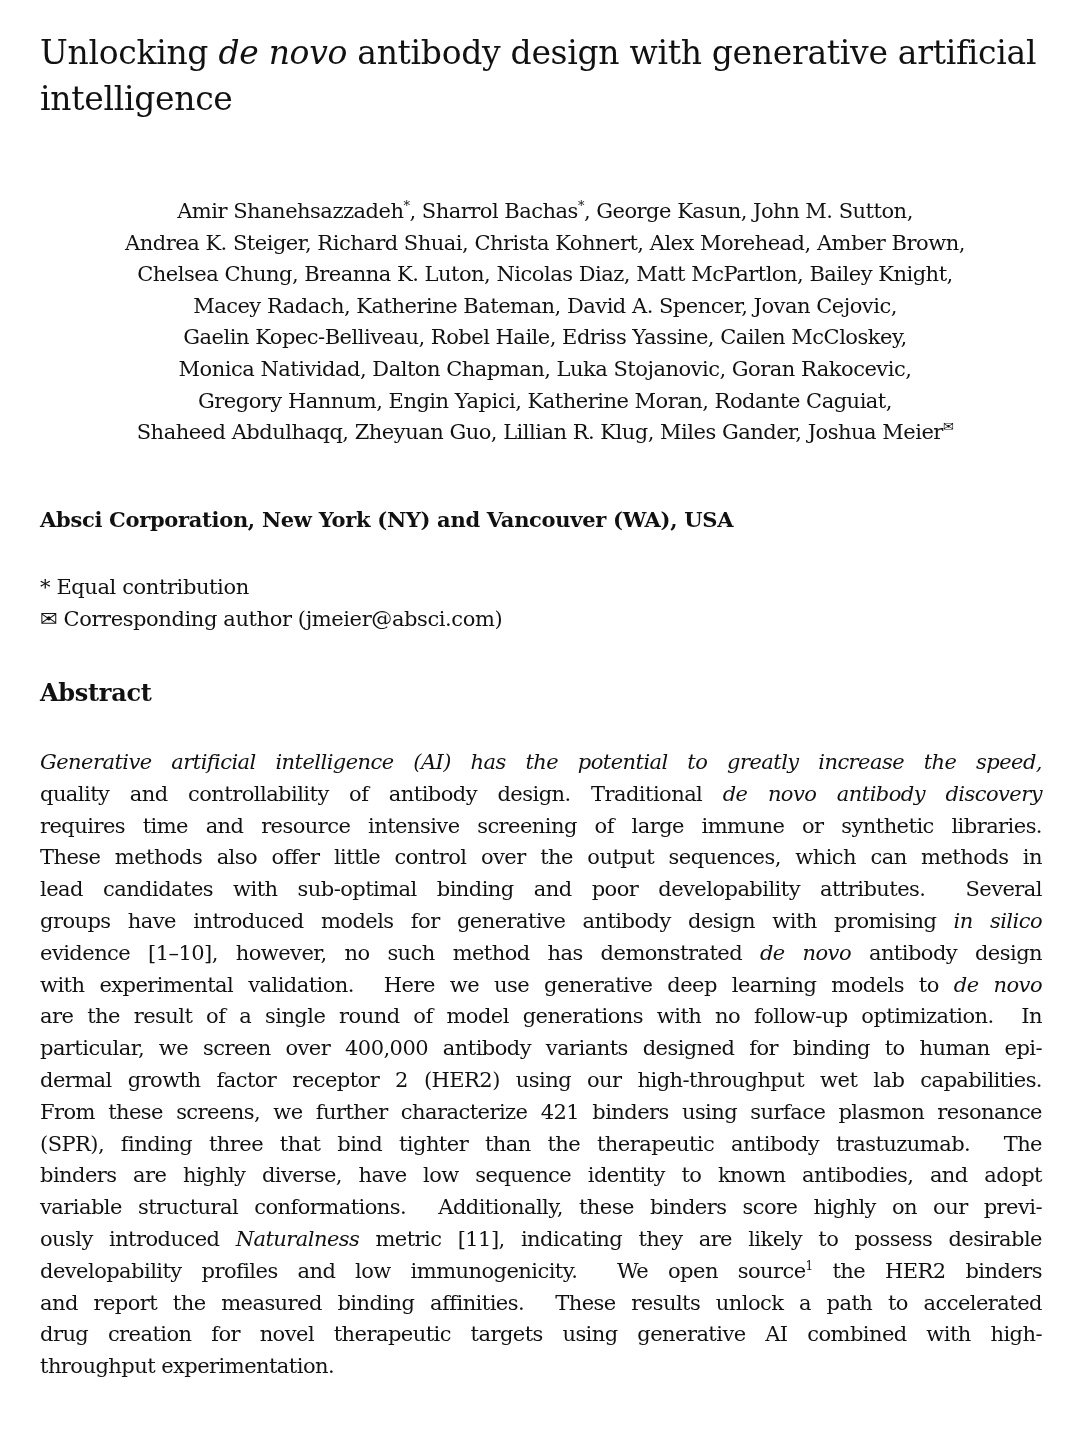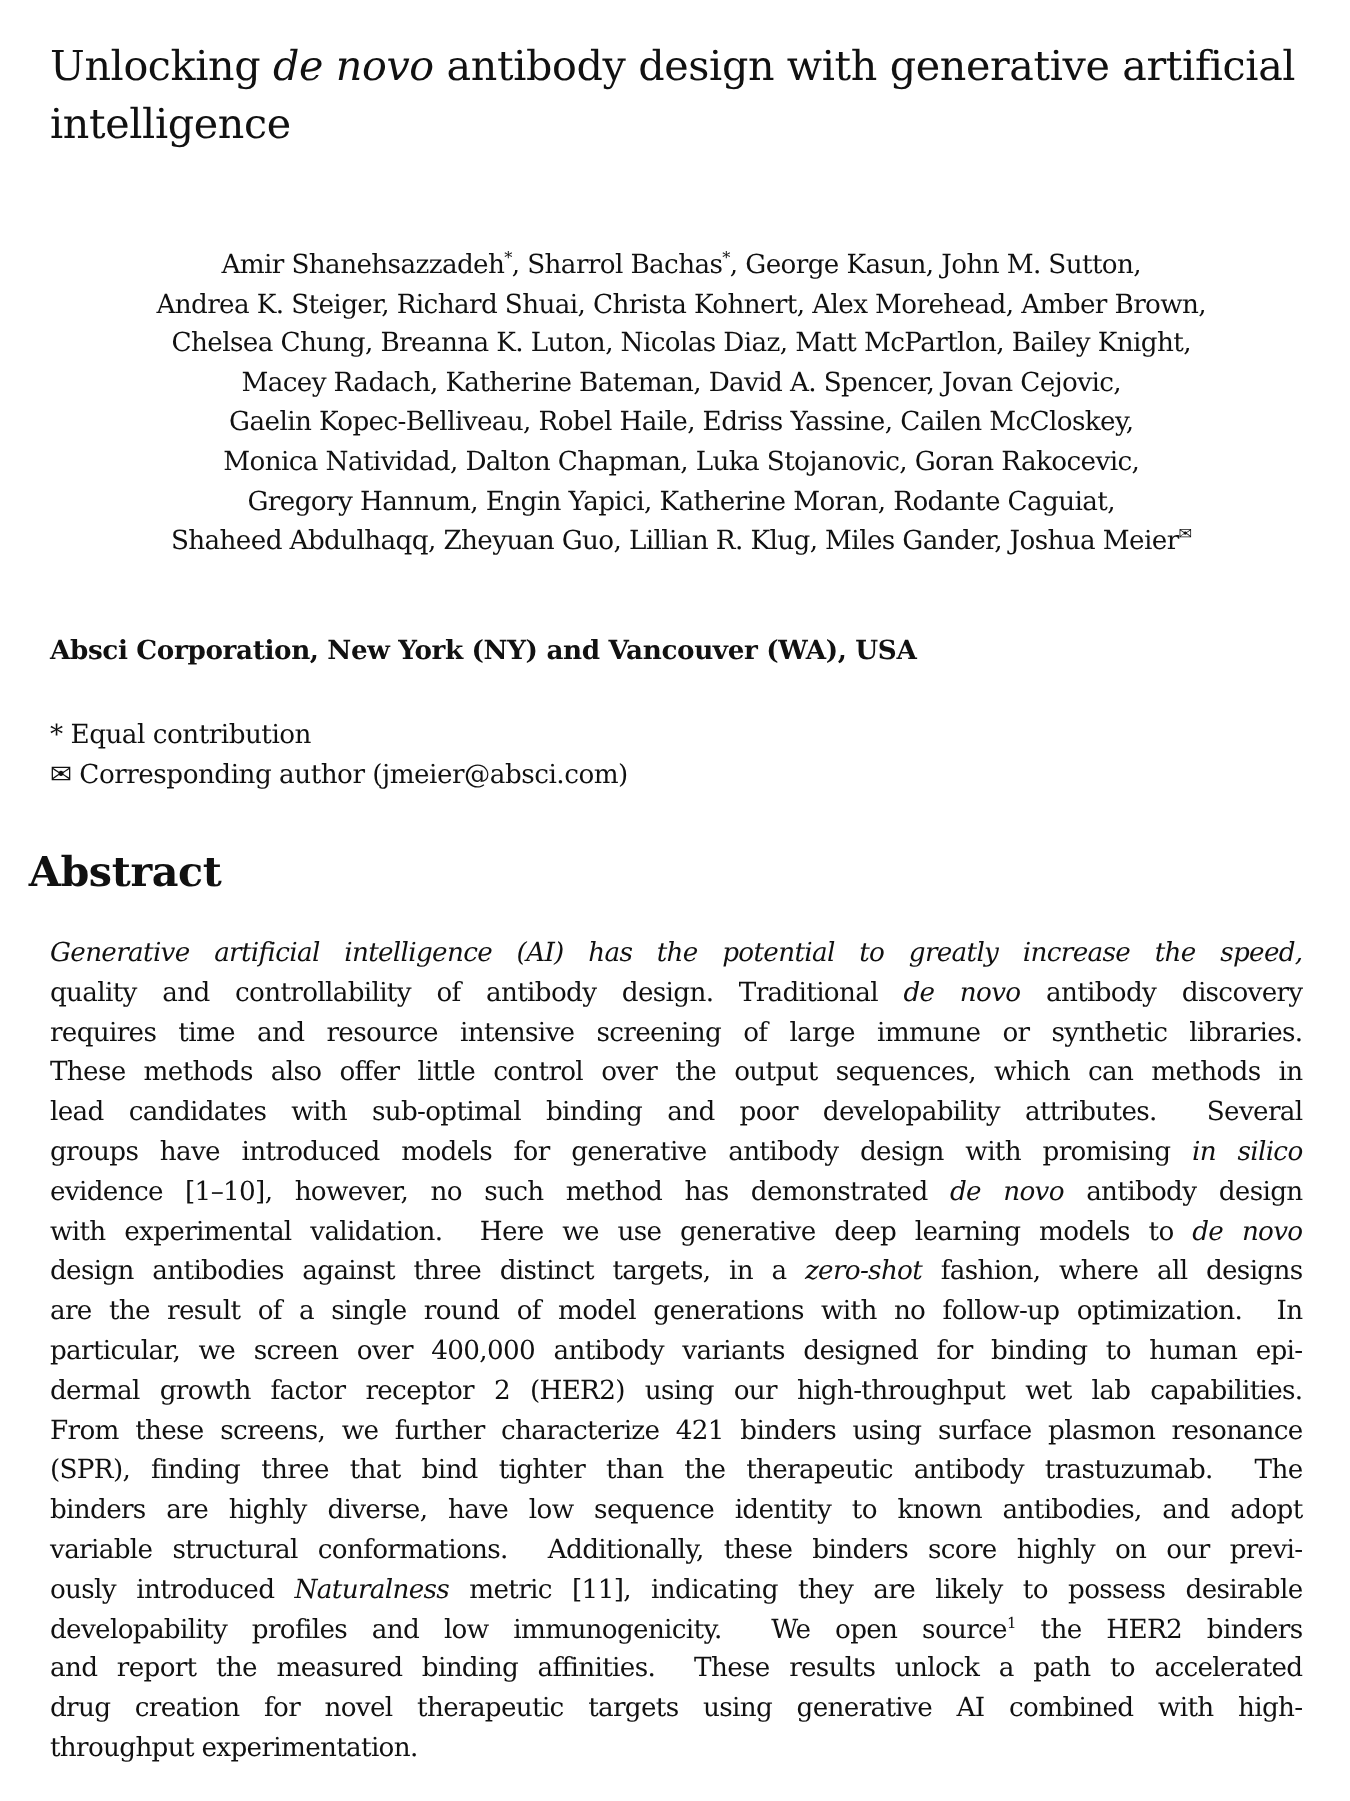--- a/index.html
+++ b/index.html
@@ -25,22 +25,22 @@
   .affil {
     position: absolute; left: 40px; top: 507px;
     font-size: 21px; font-weight: bold; letter-spacing: -0.3px;
   }
   .notes {
     position: absolute; left: 40px; top: 571px;
     font-size: 21px; line-height: 32px; letter-spacing: -0.4px;
   }
   .notes div { white-space: nowrap; }
   .abs-h {
-    position: absolute; left: 23px; top: 678px;
-    font-size: 33px; font-weight: bold; letter-spacing: -0.3px;
+    position: absolute; left: 40px; top: 678px;
+    font-size: 24px; font-weight: bold; letter-spacing: -0.3px;
   }
   .abstract {
     position: absolute; left: 40px; top: 747px; width: 1002px;
     font-size: 21px; line-height: 31.8px; letter-spacing: -0.55px;
   }
   .abstract .l { display: block; text-align: justify; text-align-last: justify; white-space: nowrap; }
   .abstract .l.last { text-align-last: left; }
   .abstract i { font-style: italic; }
   .abstract sup { font-size: 12px; line-height: 0; }
 </style>
@@ -71,28 +71,27 @@
 
 <div class="notes">
   <div><span>*</span><span> Equal contribution</span></div>
   <div><span>✉</span><span> Corresponding author (jmeier@absci.com)</span></div>
 </div>
 
 <div class="abs-h">Abstract</div>
 
 <div class="abstract" id="abstract">
     <span class="l"><span style="white-space: pre; font-style: italic;">Generative artificial intelligence (AI) has the potential to greatly increase the speed,</span></span>
-    <span class="l"><span style="white-space: pre;">quality and controllability of antibody design. Traditional </span><i style="white-space: pre;">de novo</i><span style="white-space: pre;"> antibody discovery</span></span>
+    <span class="l"><span style="white-space: pre;">quality and controllability of antibody design. Traditional </span><i style="white-space: pre;">de novo</i><span style="white-space: pre; font-style: italic;"> antibody discovery</span></span>
     <span class="l"><span style="white-space: pre;">requires time and resource intensive screening of large immune or synthetic libraries.</span></span>
     <span class="l"><span style="white-space: pre;">These methods also offer little control over the output sequences, which can methods in</span></span>
     <span class="l"><span style="white-space: pre;">lead candidates with sub-optimal binding and poor developability attributes.  Several</span></span>
     <span class="l"><span style="white-space: pre;">groups have introduced models for generative antibody design with promising </span><i style="white-space: pre;">in silico</i></span>
     <span class="l"><span style="white-space: pre;">evidence [1–10], however, no such method has demonstrated </span><i style="white-space: pre;">de novo</i><span style="white-space: pre;"> antibody design</span></span>
     <span class="l"><span style="white-space: pre;">with experimental validation.  Here we use generative deep learning models to </span><i style="white-space: pre;">de novo</i></span>
-    <span class="l"><span style="white-space: pre;">design antibodies against three distinct targets, in a </span><i style="white-space: pre;">zero-shot</i><span style="white-space: pre;"> fashion, where all designs</span></span>
     <span class="l"><span style="white-space: pre;">are the result of a single round of model generations with no follow-up optimization.  In</span></span>
     <span class="l"><span style="white-space: pre;">particular, we screen over 400,000 antibody variants designed for binding to human epi-</span></span>
     <span class="l"><span style="white-space: pre;">dermal growth factor receptor 2 (HER2) using our high-throughput wet lab capabilities.</span></span>
     <span class="l"><span style="white-space: pre;">From these screens, we further characterize 421 binders using surface plasmon resonance</span></span>
     <span class="l"><span style="white-space: pre;">(SPR), finding three that bind tighter than the therapeutic antibody trastuzumab.  The</span></span>
     <span class="l"><span style="white-space: pre;">binders are highly diverse, have low sequence identity to known antibodies, and adopt</span></span>
     <span class="l"><span style="white-space: pre;">variable structural conformations.  Additionally, these binders score highly on our previ-</span></span>
     <span class="l"><span style="white-space: pre;">ously introduced </span><i style="white-space: pre;">Naturalness</i><span style="white-space: pre;"> metric [11], indicating they are likely to possess desirable</span></span>
     <span class="l"><span style="white-space: pre;">developability profiles and low immunogenicity.  We open source</span><sup style="white-space: pre;">1</sup><span style="white-space: pre;"> the HER2 binders</span></span>
     <span class="l"><span style="white-space: pre;">and report the measured binding affinities.  These results unlock a path to accelerated</span></span>

